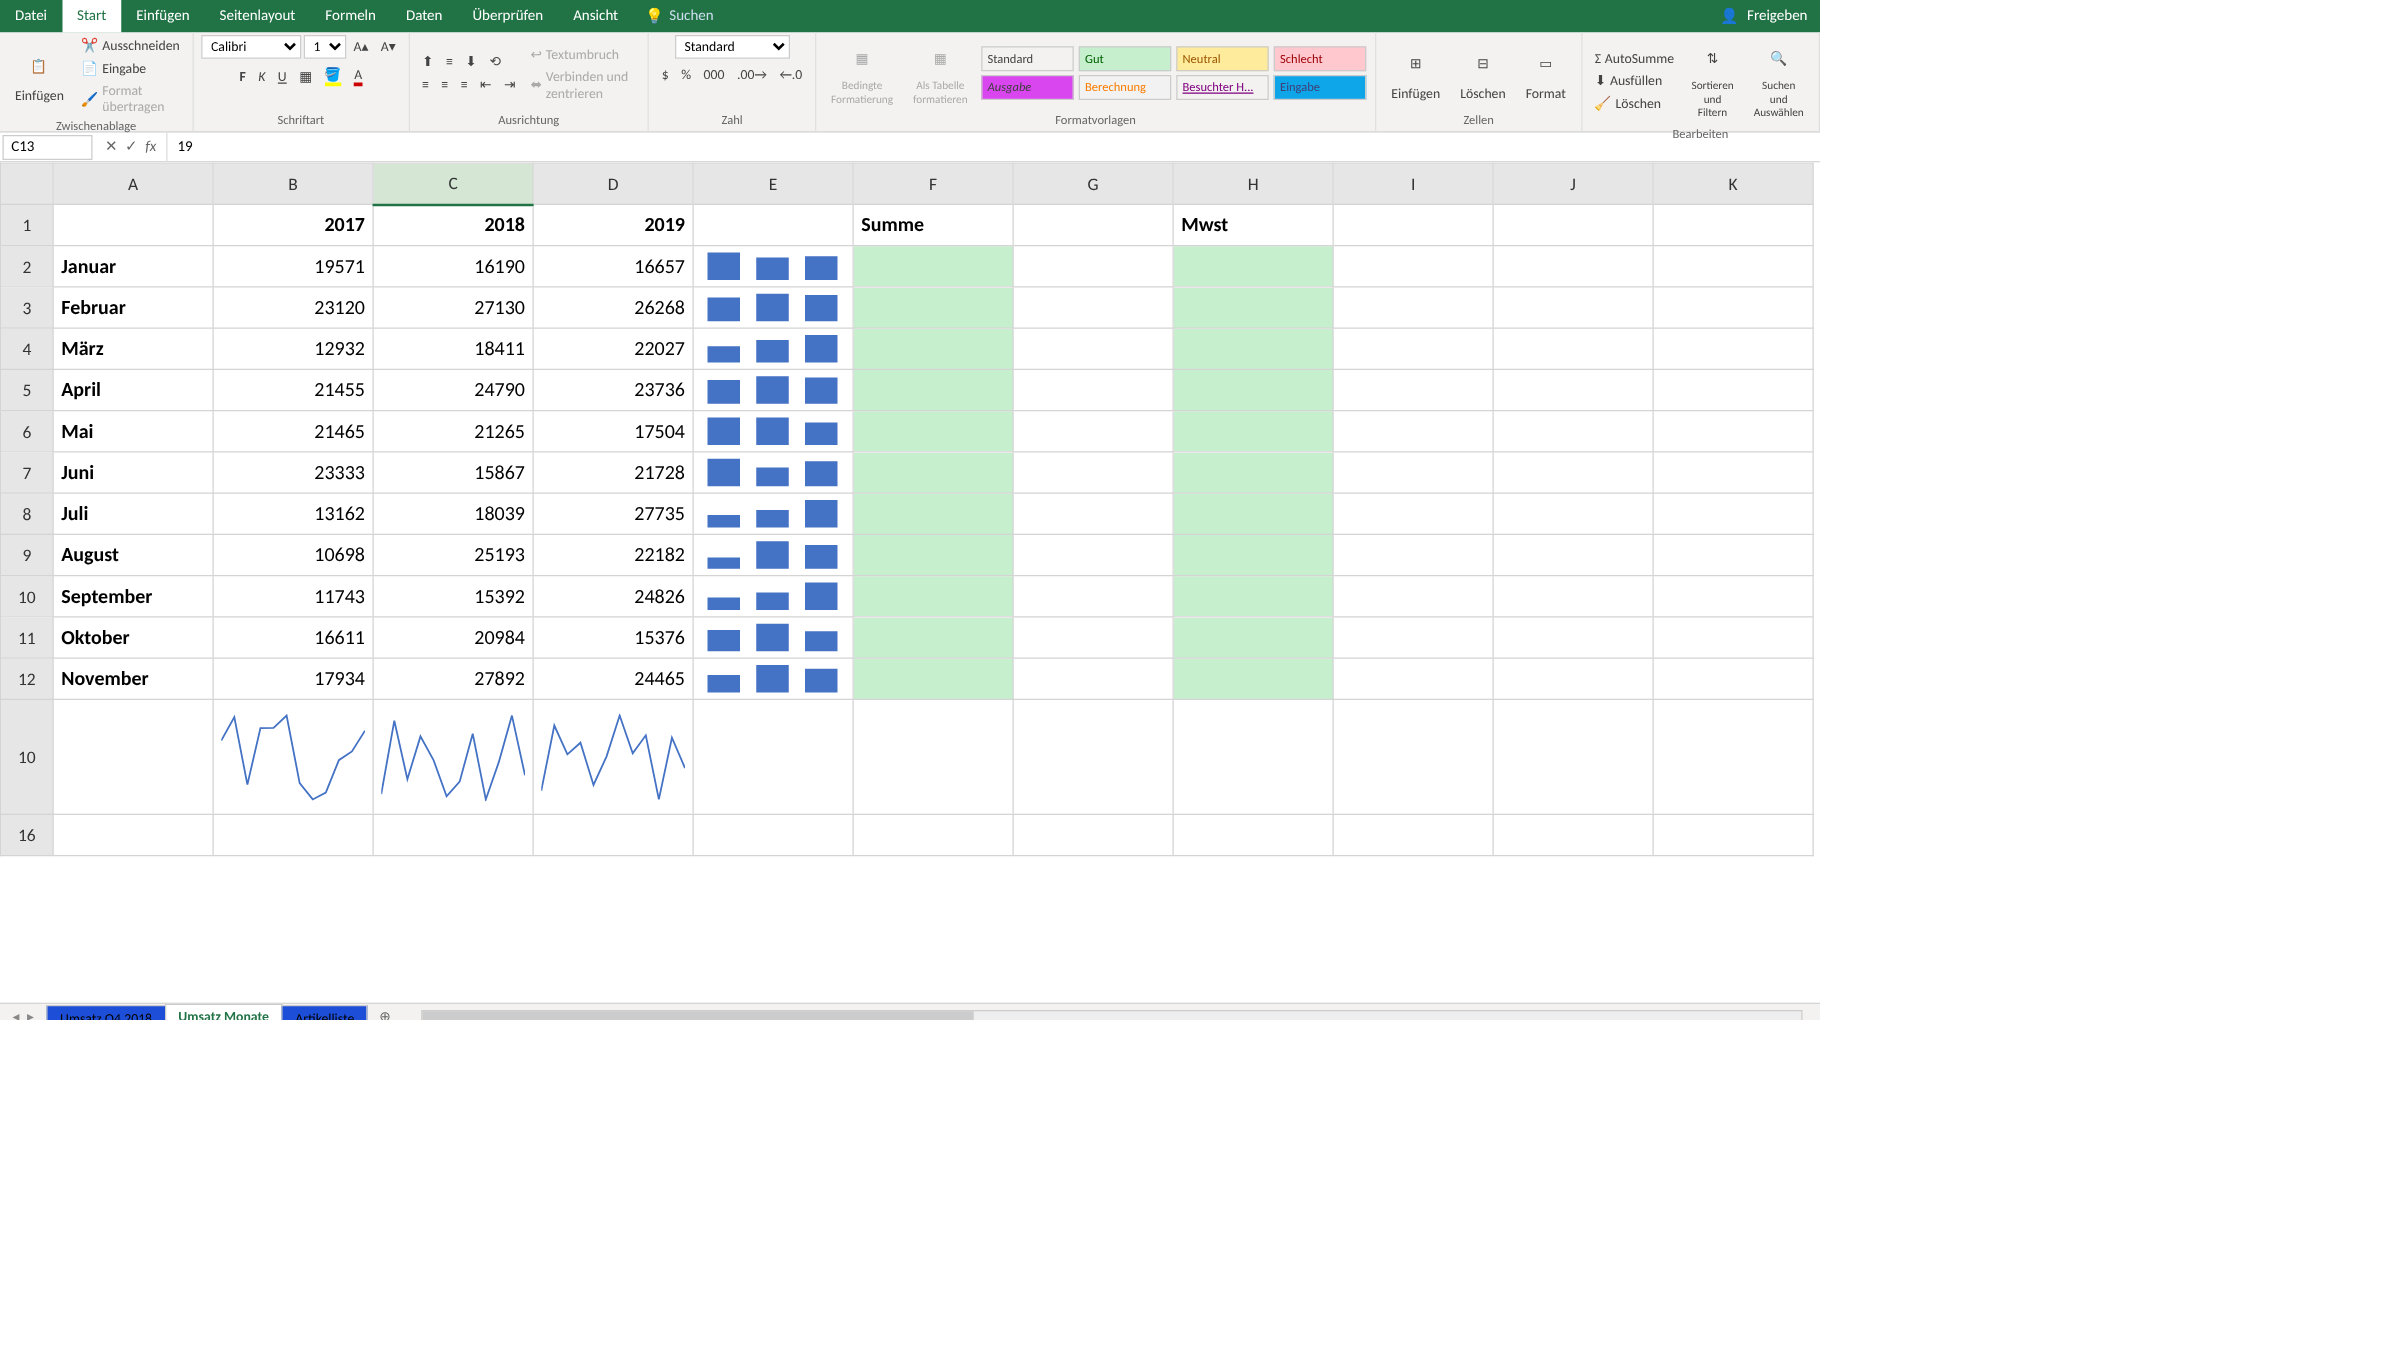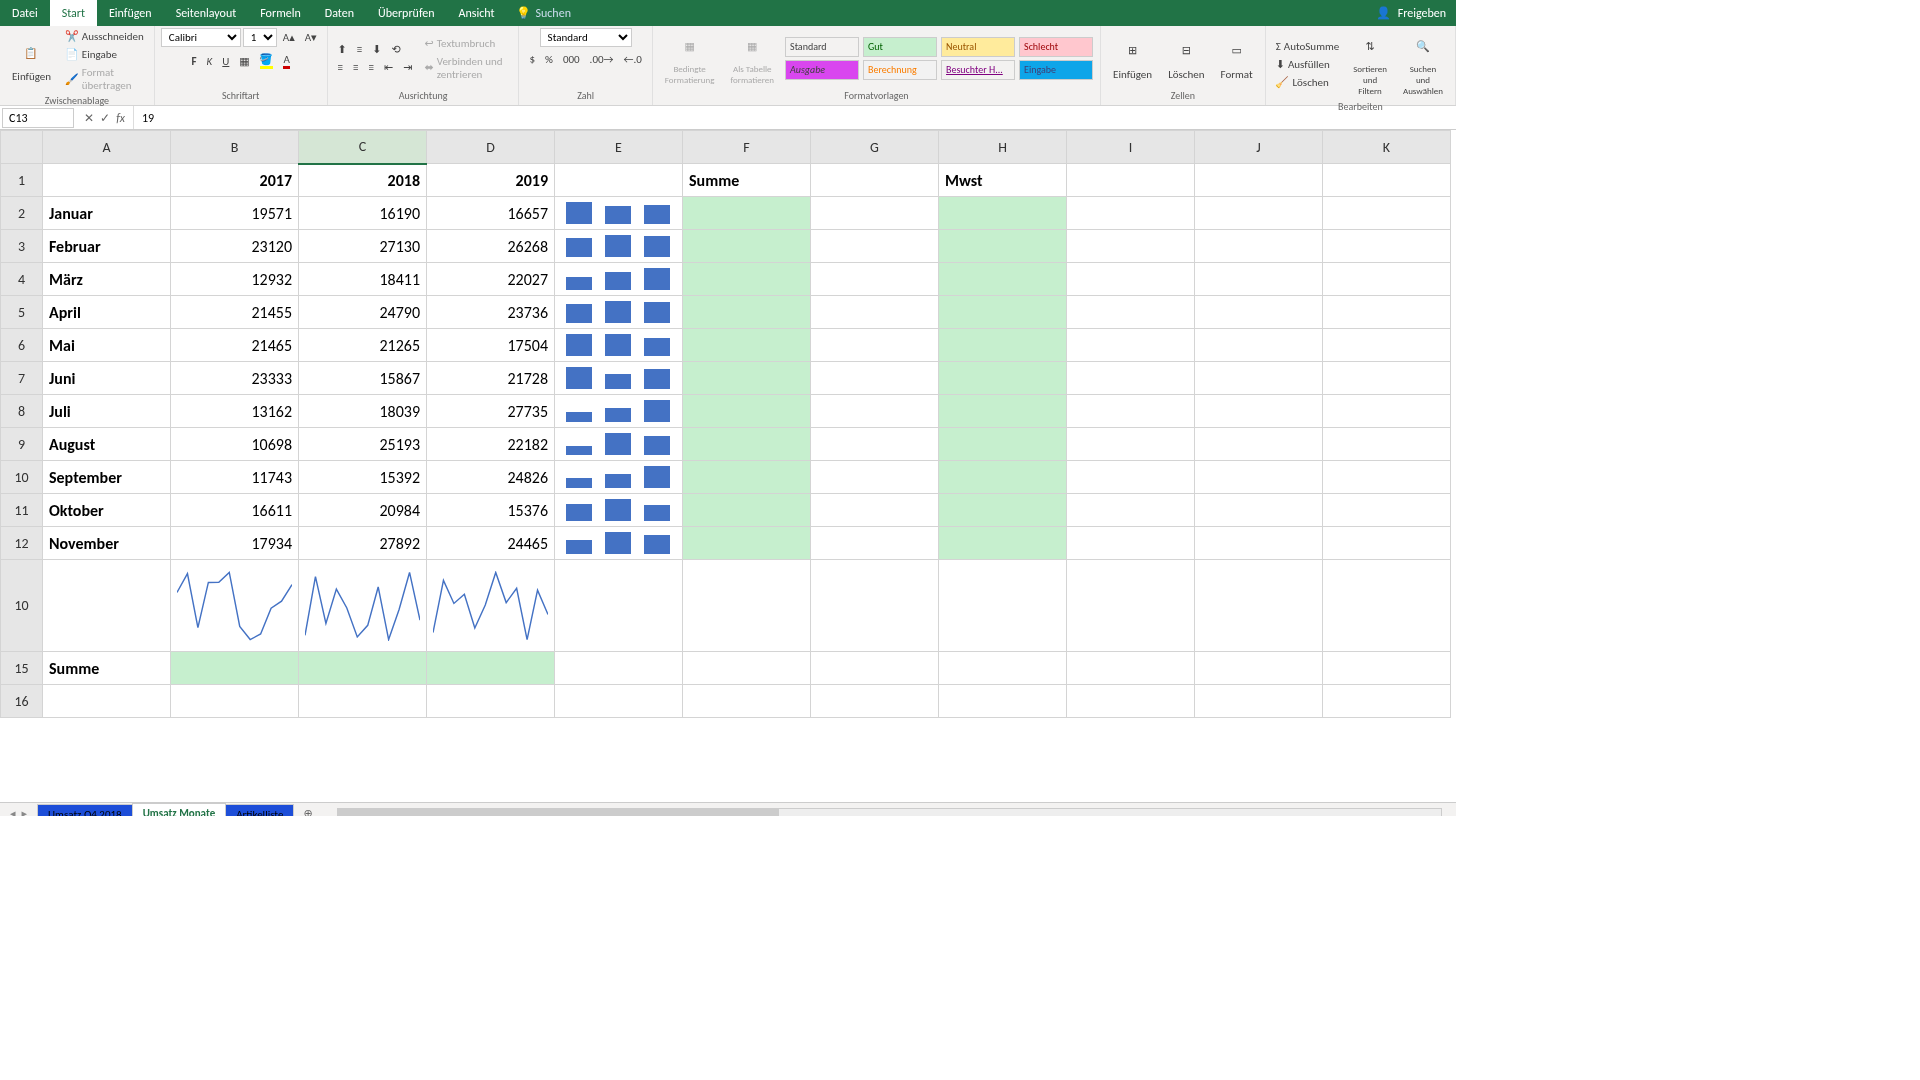--- a/index.html
+++ b/index.html
@@ -564,34 +564,20 @@
           </td>
           <td></td>
           <td></td>
           <td></td>
           <td></td>
           <td></td>
           <td></td>
           <td></td>
         </tr>
         <tr>
-          <th class="rowhdr">15</th>
-          <td class="txt">Summe</td>
-          <td class="green"></td>
-          <td class="green"></td>
-          <td class="green"></td>
-          <td></td>
-          <td></td>
-          <td></td>
-          <td></td>
-          <td></td>
-          <td></td>
-          <td></td>
-        </tr>
-        <tr>
           <th class="rowhdr">16</th>
           <td></td>
           <td></td>
           <td></td>
           <td></td>
           <td></td>
           <td></td>
           <td></td>
           <td></td>
           <td></td>

